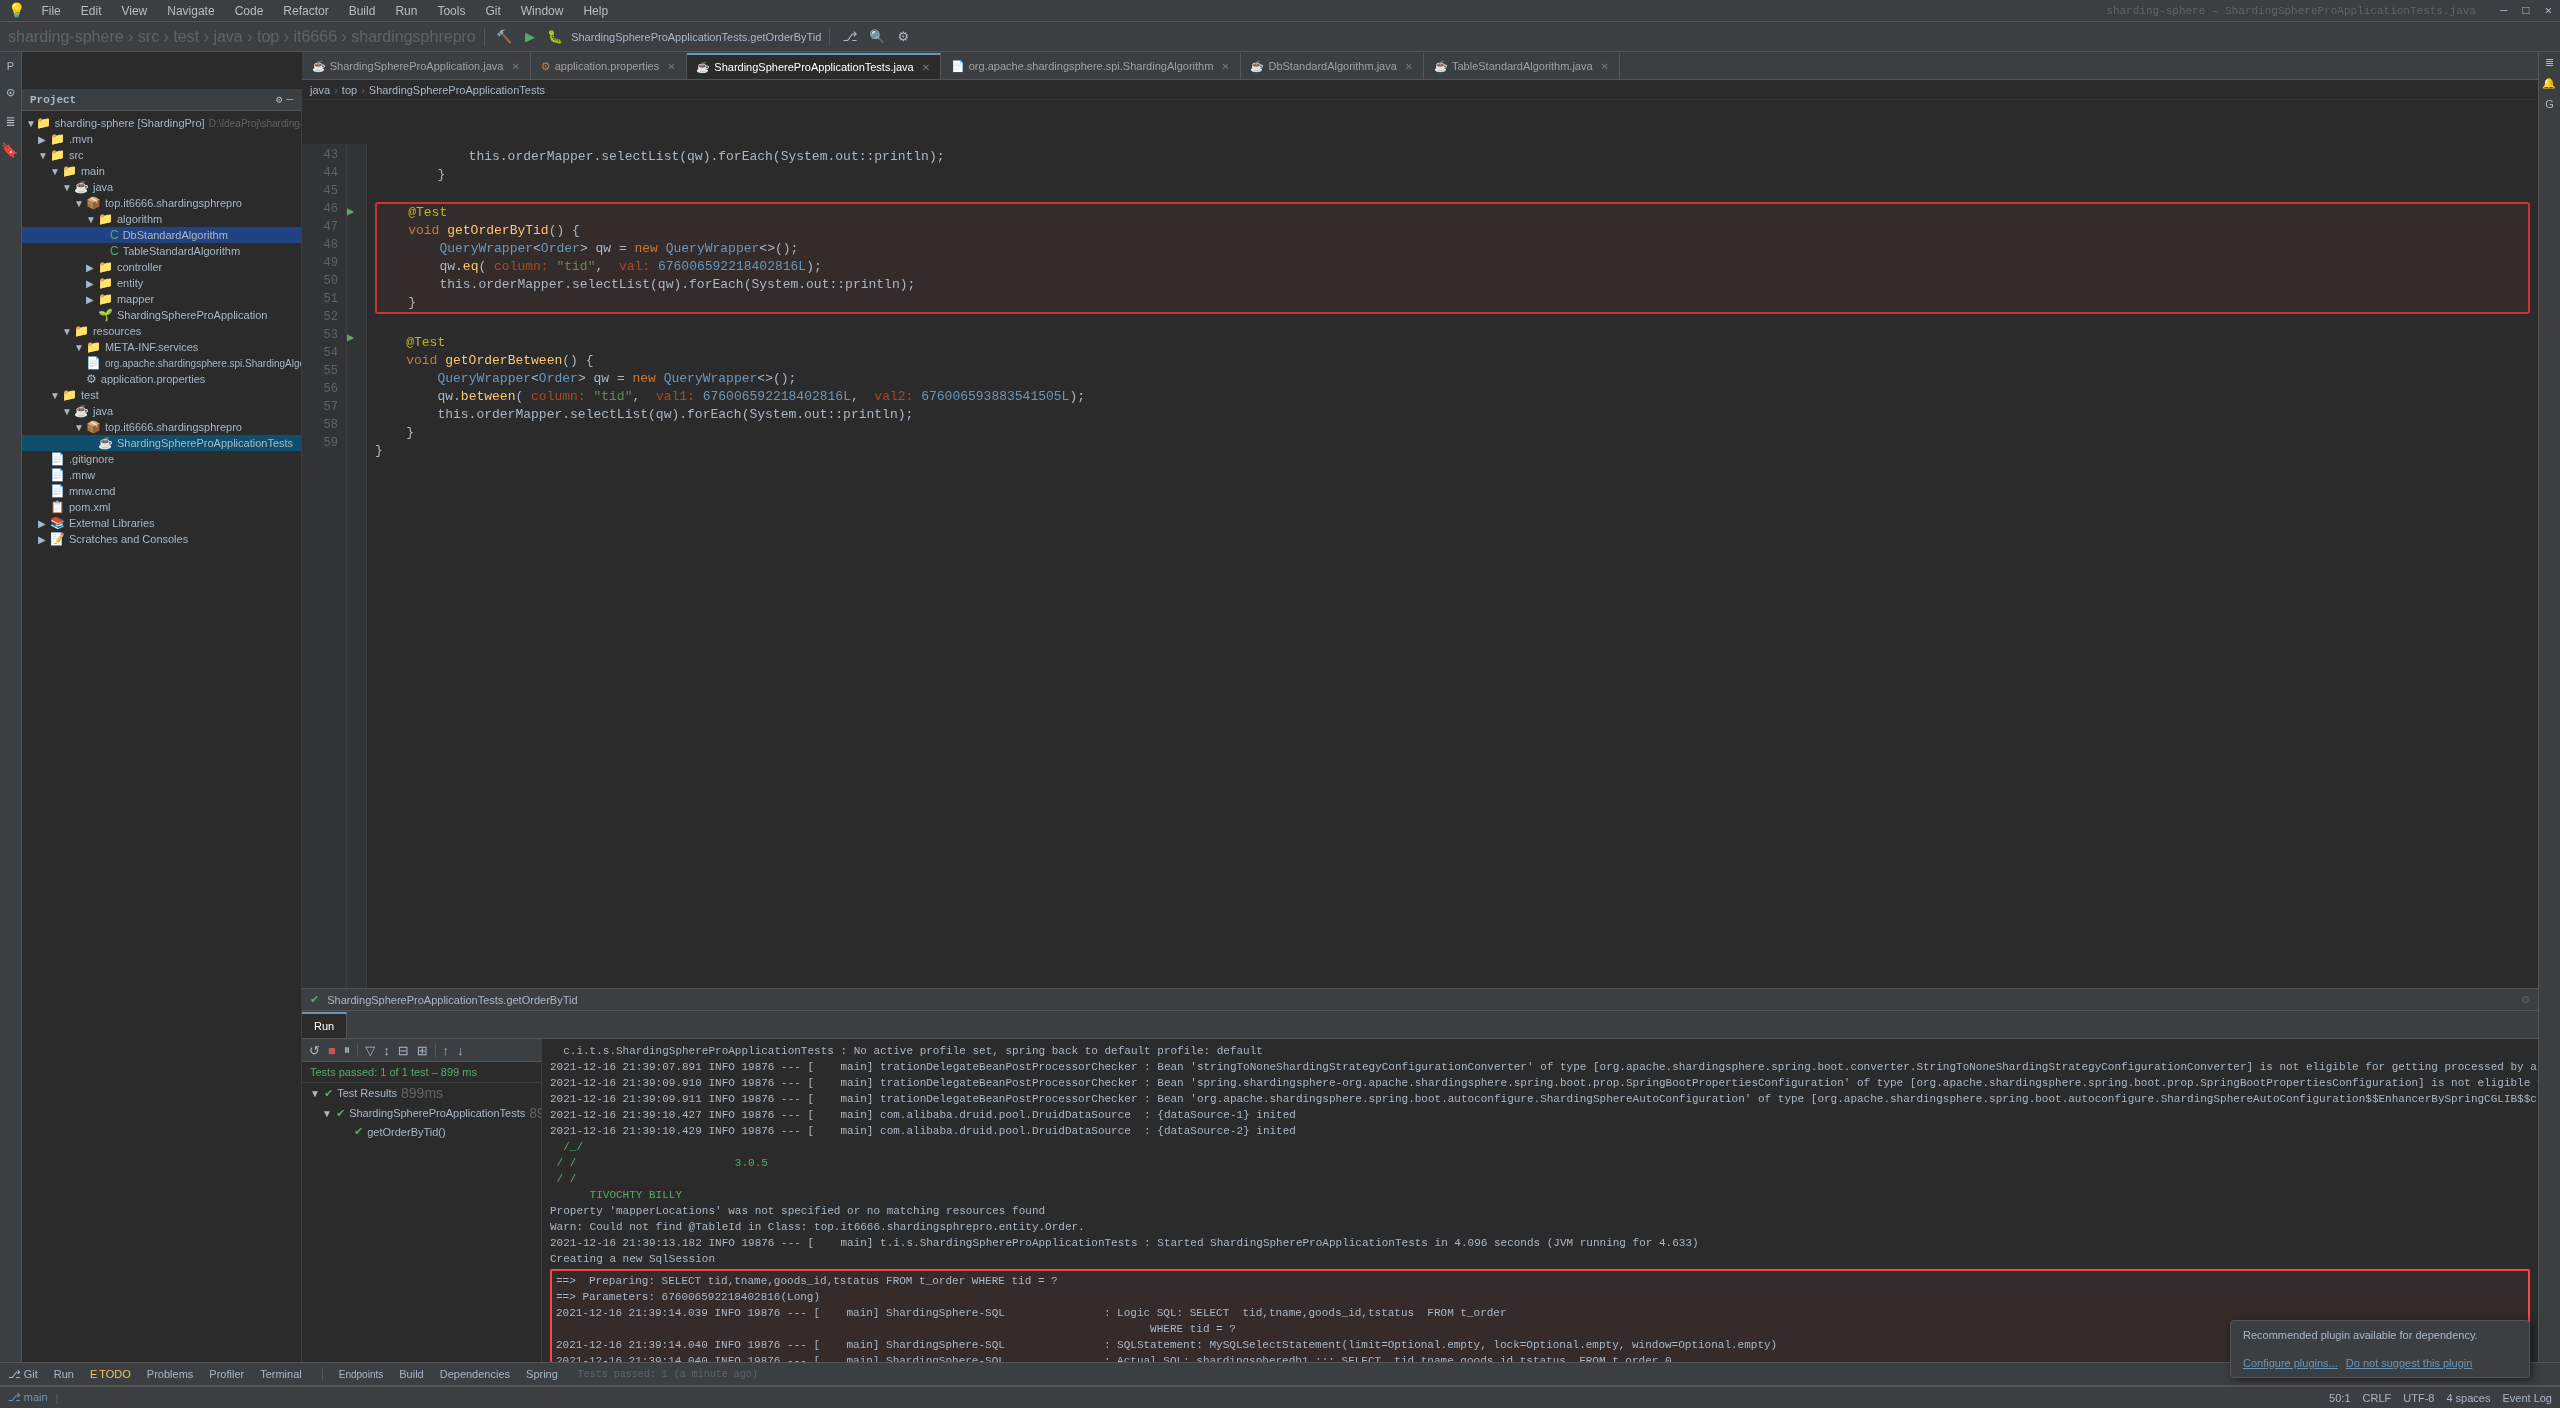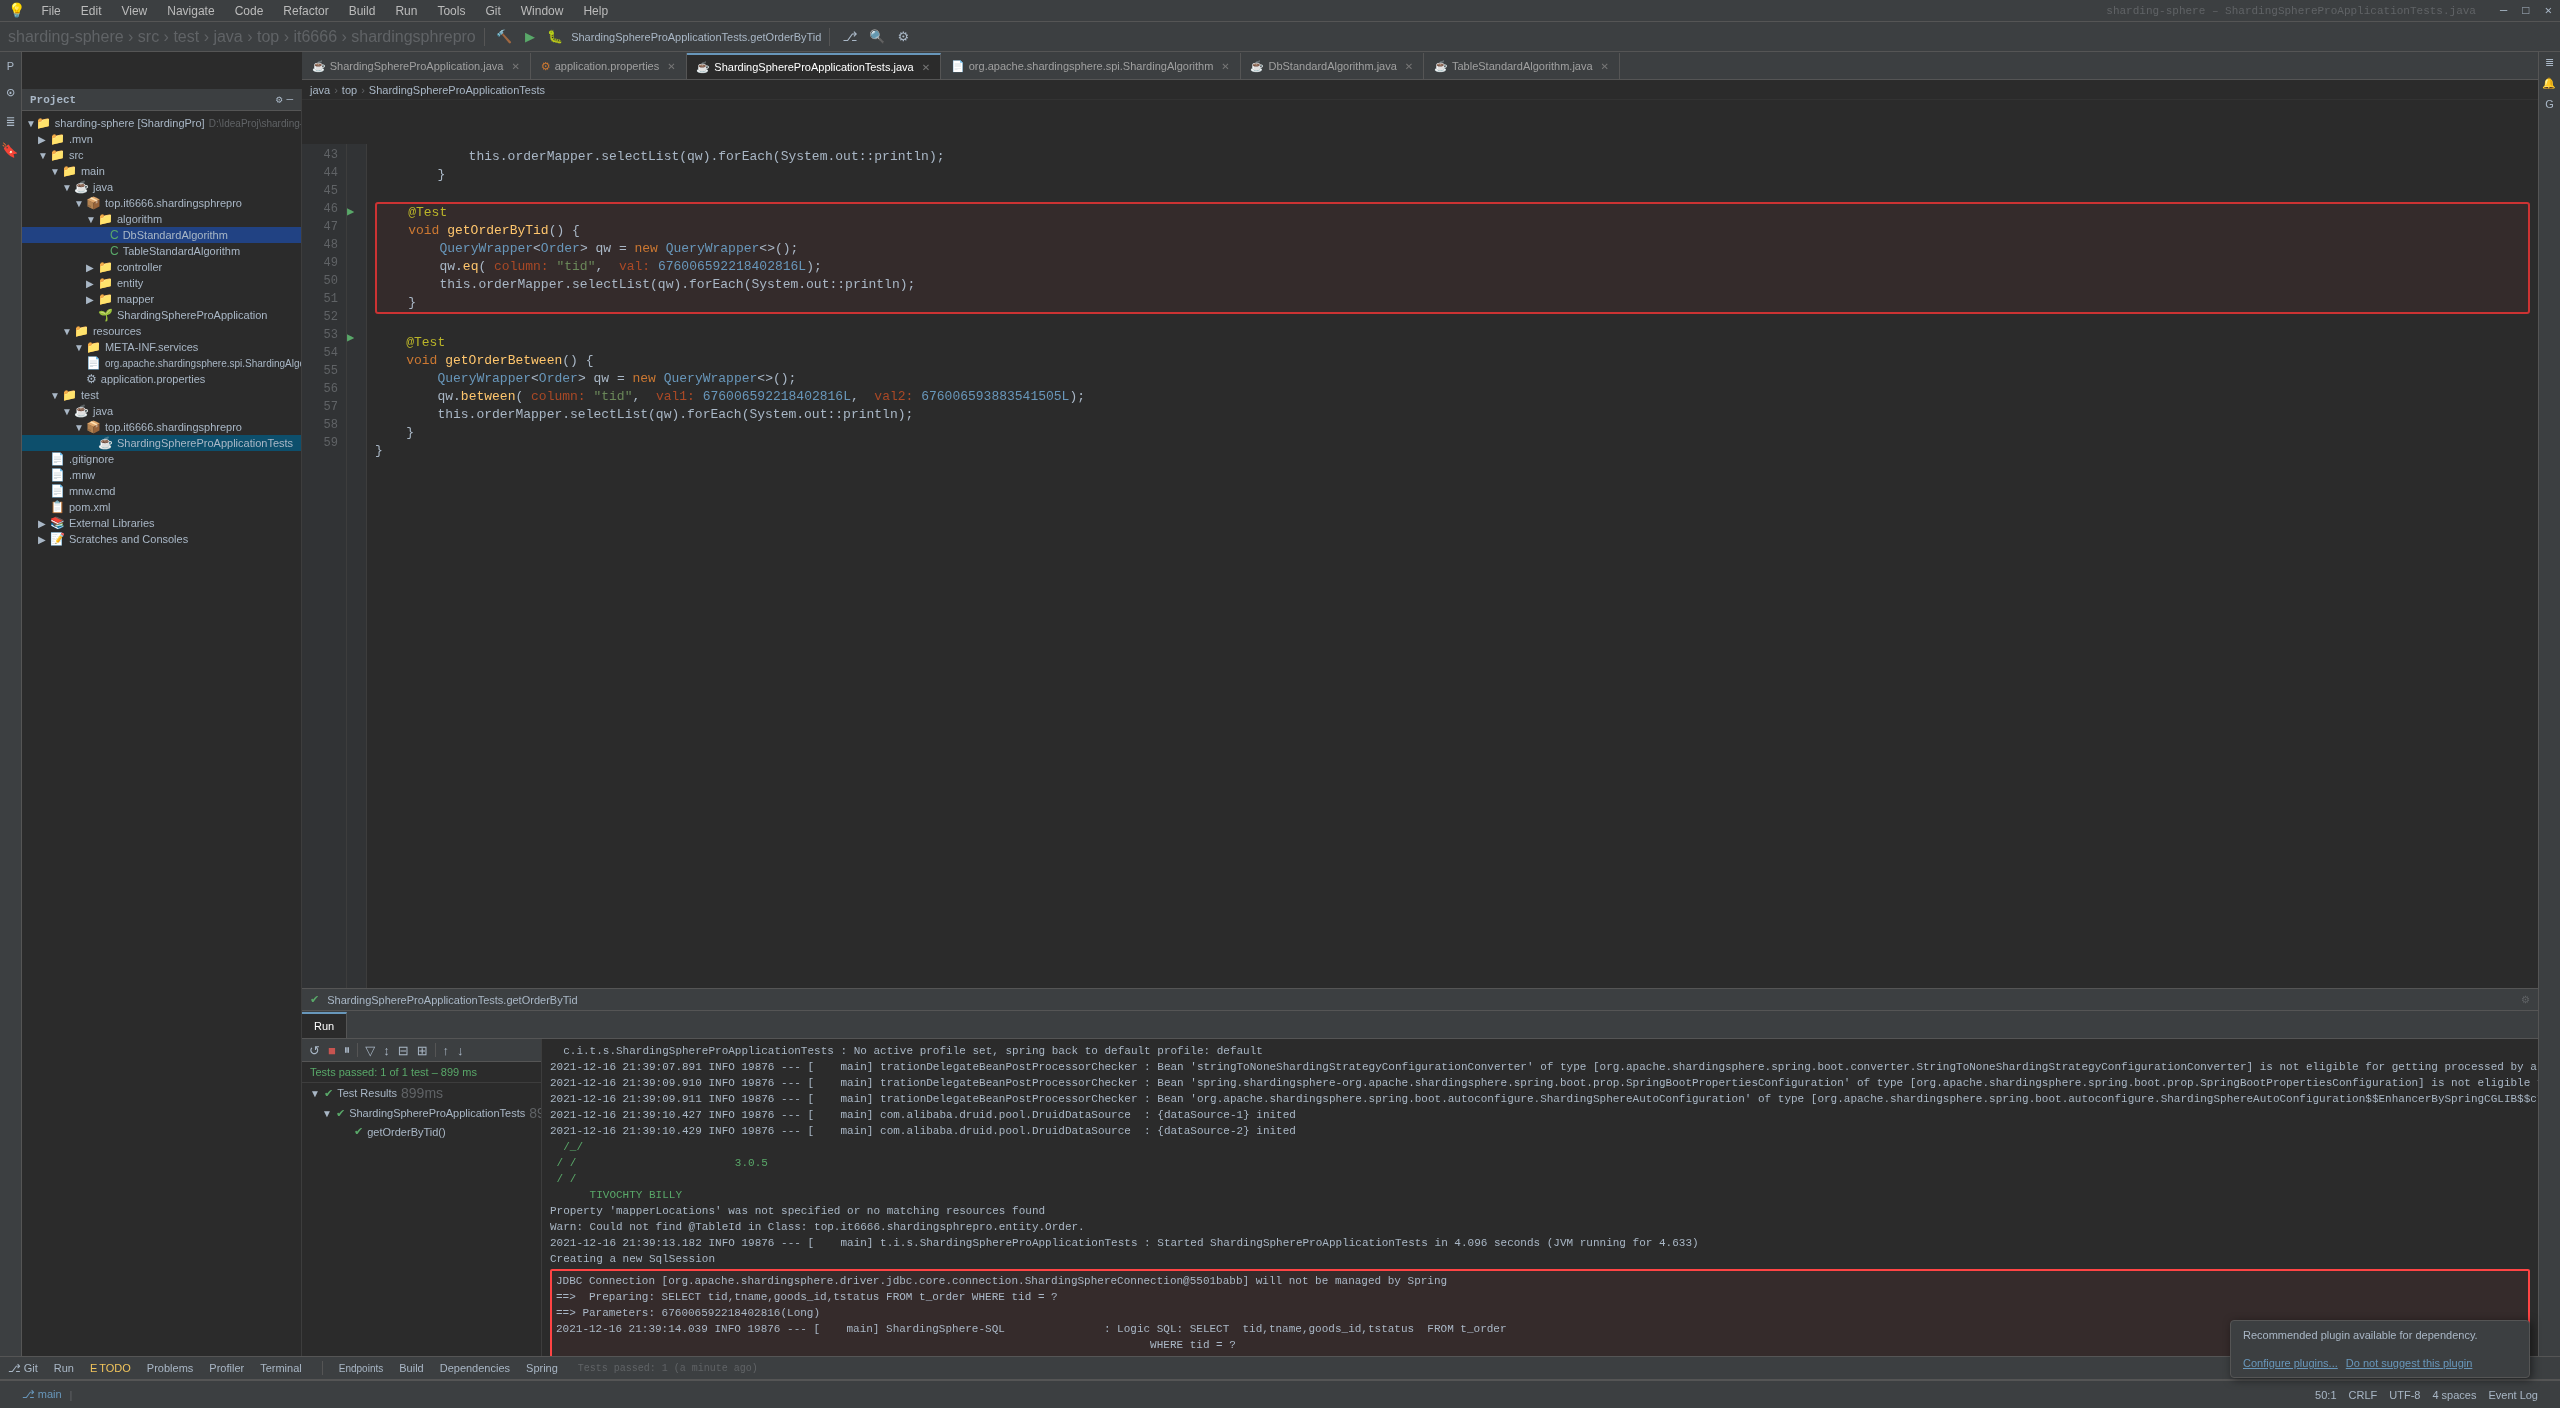--- a/index.html
+++ b/index.html
@@ -283,26 +283,26 @@
       color: #a9b7c6;
       background: none;
       border: none;
       cursor: pointer;
       font-size: 13px;
       padding: 1px 3px;
     }
 
     
     .status-bar {
-      height: 28px;
+      height: 22px;
       background: #3c3f41;
       border-top: 1px solid #555;
       display: flex;
       align-items: center;
-      padding: 0 22px;
+      padding: 0 8px;
       gap: 12px;
       font-size: 11px;
       font-family: Arial, sans-serif;
       color: #a9b7c6;
     }
     .status-left { display: flex; gap: 8px; align-items: center; }
     .status-right { margin-left: auto; display: flex; gap: 12px; align-items: center; }
     .status-git { color: #6897bb; }
 
     
@@ -822,21 +822,20 @@
             <div class="console-line" style="color:#59a869;"> / /                        3.0.5</div>
             <div class="console-line" style="color:#59a869;"> / /</div>
             <div class="console-line" style="color:#59a869;">      TIVOCHTY BILLY</div>
             <div class="console-line"></div>
             <div class="console-line">Property 'mapperLocations' was not specified or no matching resources found</div>
             <div class="console-line">Warn: Could not find @TableId in Class: top.it6666.shardingsphrepro.entity.Order.</div>
             <div class="console-line">2021-12-16 21:39:13.182 INFO 19876 --- [    main] t.i.s.ShardingSphereProApplicationTests : Started ShardingSphereProApplicationTests in 4.096 seconds (JVM running for 4.633)</div>
             <div class="console-line">Creating a new SqlSession</div>
 
             <div class="console-highlight">
-              <div class="console-line">JDBC Connection [org.apache.shardingsphere.driver.jdbc.core.connection.ShardingSphereConnection@5501babb] will not be managed by Spring</div>
               <div class="console-line">==&gt;  Preparing: SELECT tid,tname,goods_id,tstatus FROM t_order WHERE tid = ?</div>
               <div class="console-line">==&gt; Parameters: 676006592218402816(Long)</div>
               <div class="console-line">2021-12-16 21:39:14.039 INFO 19876 --- [    main] ShardingSphere-SQL               : Logic SQL: SELECT  tid,tname,goods_id,tstatus  FROM t_order</div>
               <div class="console-line">                                                                                          WHERE tid = ?</div>
               <div class="console-line">2021-12-16 21:39:14.040 INFO 19876 --- [    main] ShardingSphere-SQL               : SQLStatement: MySQLSelectStatement(limit=Optional.empty, lock=Optional.empty, window=Optional.empty)</div>
               <div class="console-line">2021-12-16 21:39:14.040 INFO 19876 --- [    main] ShardingSphere-SQL               : Actual SQL: shardingspheredb1 ::: SELECT  tid,tname,goods_id,tstatus  FROM t_order_0</div>
               <div class="console-line">                                                                                          WHERE tid = ? : [676006592218402816]</div>
 
             </div>
 

